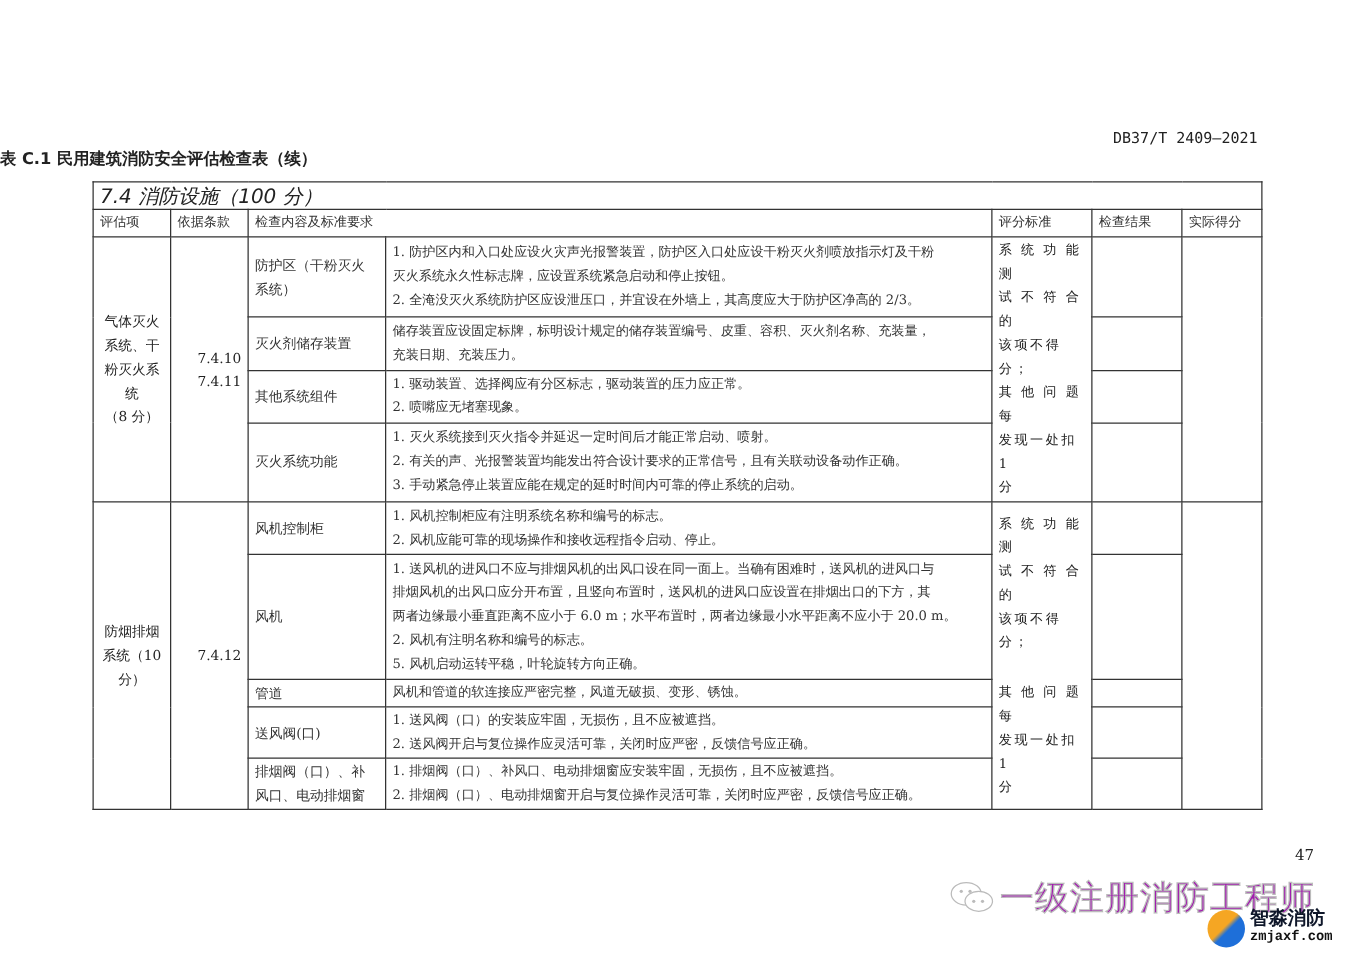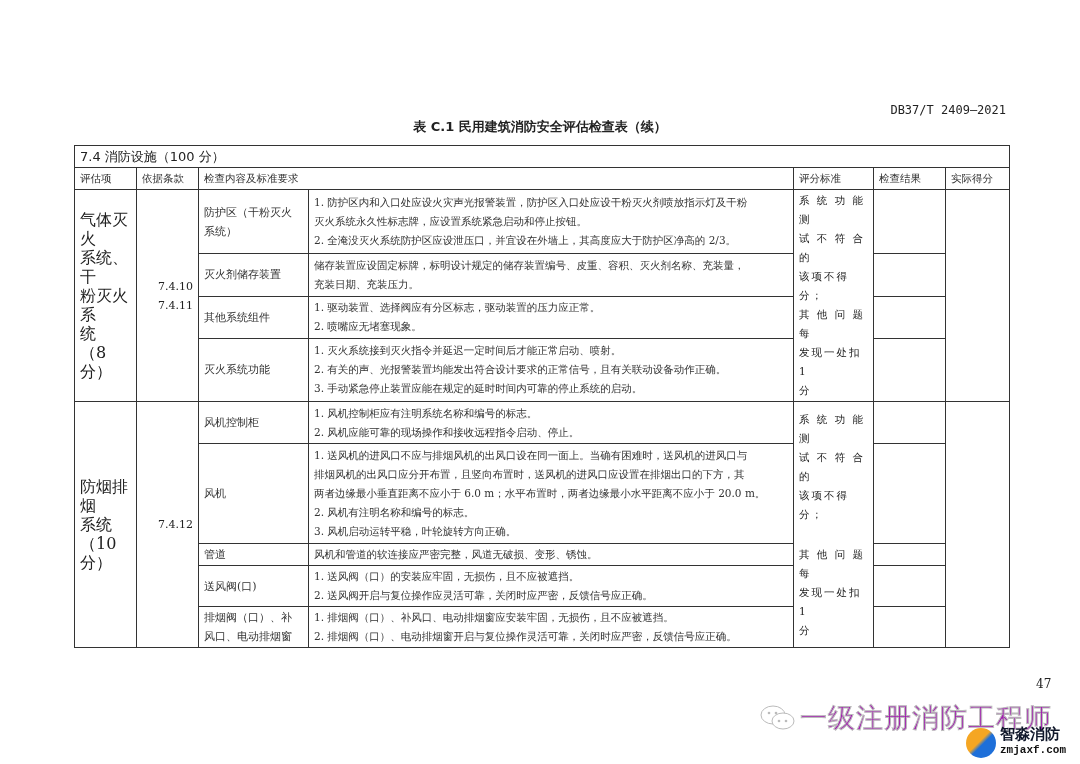--- a/index.html
+++ b/index.html
@@ -1,24 +1,24 @@
 <!DOCTYPE html>
 <html><head>
 <meta charset="utf-8">
 <style>
   html, body { margin:0; padding:0; background:#ffffff; }
   body { width:1080px; height:764px; position:relative; overflow:hidden;
          font-family:"DejaVu Serif","Liberation Serif",serif; color:#222; }
   .std-code { position:absolute; top:92px; right:74px; font-family:"DejaVu Sans Mono","Liberation Mono",monospace; font-size:12px; color:#222;margin-top:11px; }
-  .title { position:absolute; top:118px; left:0; width:1080px; text-align:center; font-family:"DejaVu Sans","Liberation Sans",sans-serif; font-size:13px; font-weight:bold; color:#222; }
+  .title { position:absolute; top:118px; left:0; width:1080px; text-align:left; font-family:"DejaVu Sans","Liberation Sans",sans-serif; font-size:13px; font-weight:bold; color:#222; }
   table.main { position:absolute; left:74px; top:145px; width:935px; border-collapse:collapse; table-layout:fixed; font-size:10.5px; }
   table.main td { border:1.3px solid #333; padding:1px 5px; vertical-align:middle; line-height:19px; }
-  .sec-row td { font-family:"DejaVu Sans","Liberation Sans",sans-serif; font-size:13px; height:17px; border-top:2px solid #333; }
+  .sec-row td { font-family:"DejaVu Sans","Liberation Sans",sans-serif; font-size:16px; height:17px; border-top:2px solid #333;font-style:italic; }
   .hdr td { text-align:left; font-size:10.5px; height:17px; color:#333; }
-  .cat { font-size:16px; line-height:20px; }
+  .cat { text-align:center; font-size:11px; line-height:20px; }
   .clause { text-align:right; font-size:11px; }
   .crit { font-size:10.5px; letter-spacing:2px; line-height:21px; }
   .item { font-size:11px; color:#333; }
   .req { font-size:10.5px; color:#333; }
   .req div { white-space:nowrap; overflow:hidden; }
   .page-num { position:absolute; top:677px; left:1036px; font-size:12px; }
   .watermark { position:absolute; top:700px; left:760px; font-family:Liberation Mono, monospace; font-size:27px; color:#a21caf; -webkit-text-stroke:1px #bbb; letter-spacing:1px; }
   .wm-icon { position:absolute; top:703px; left:758px; width:40px; height:30px; }
   .logo { position:absolute; top:728px; left:966px; width:30px; height:30px; border-radius:50%; background:linear-gradient(135deg,#f5a623 0%,#f5a623 45%,#1e6fd9 55%,#1e6fd9 100%); }
   .logo-text { position:absolute; top:725px; left:1000px; font-family:"DejaVu Sans","Liberation Sans",sans-serif; font-size:15px; font-weight:bold; color:#0f172a; }
@@ -147,21 +147,21 @@
   </tr>
   <tr style="height:100px">
     <td class="item">
       <div>风机</div>
     </td>
     <td class="req">
       <div>1. 送风机的进风口不应与排烟风机的出风口设在同一面上。当确有困难时，送风机的进风口与</div>
       <div>排烟风机的出风口应分开布置，且竖向布置时，送风机的进风口应设置在排烟出口的下方，其</div>
       <div>两者边缘最小垂直距离不应小于 6.0 m；水平布置时，两者边缘最小水平距离不应小于 20.0 m。</div>
       <div>2. 风机有注明名称和编号的标志。</div>
-      <div>3. 风机启动运转平稳，叶轮旋转方向正确。</div>
+      <div>5. 风机启动运转平稳，叶轮旋转方向正确。</div>
     </td>
     <td></td>
   </tr>
   <tr style="height:21px">
     <td class="item">
       <div>管道</div>
     </td>
     <td class="req">
       <div>风机和管道的软连接应严密完整，风道无破损、变形、锈蚀。</div>
     </td>

